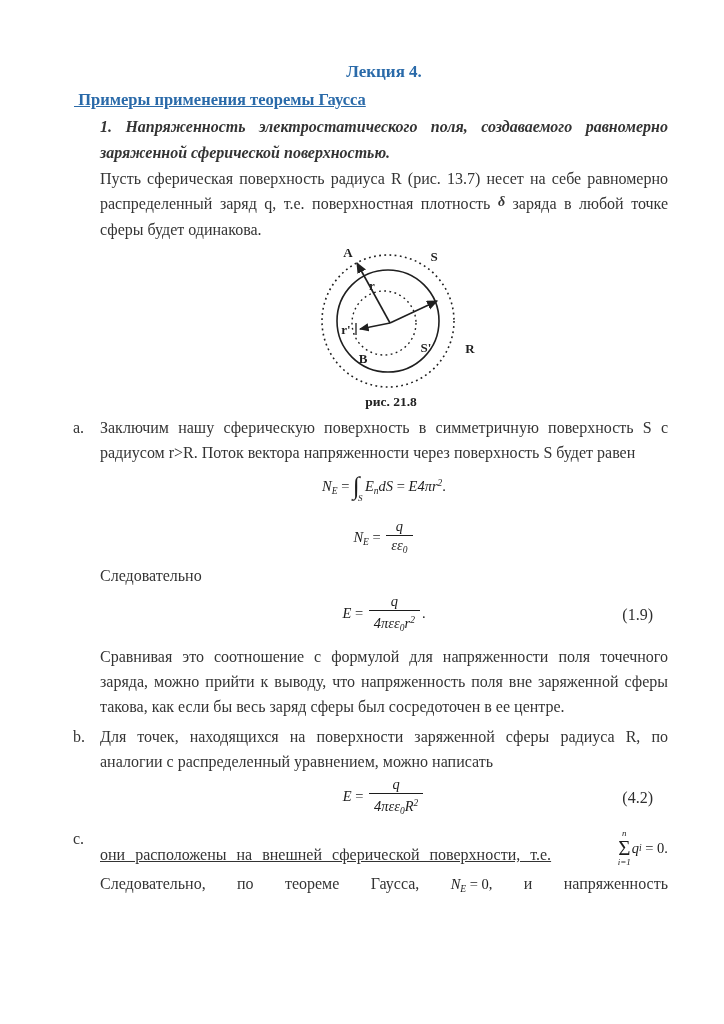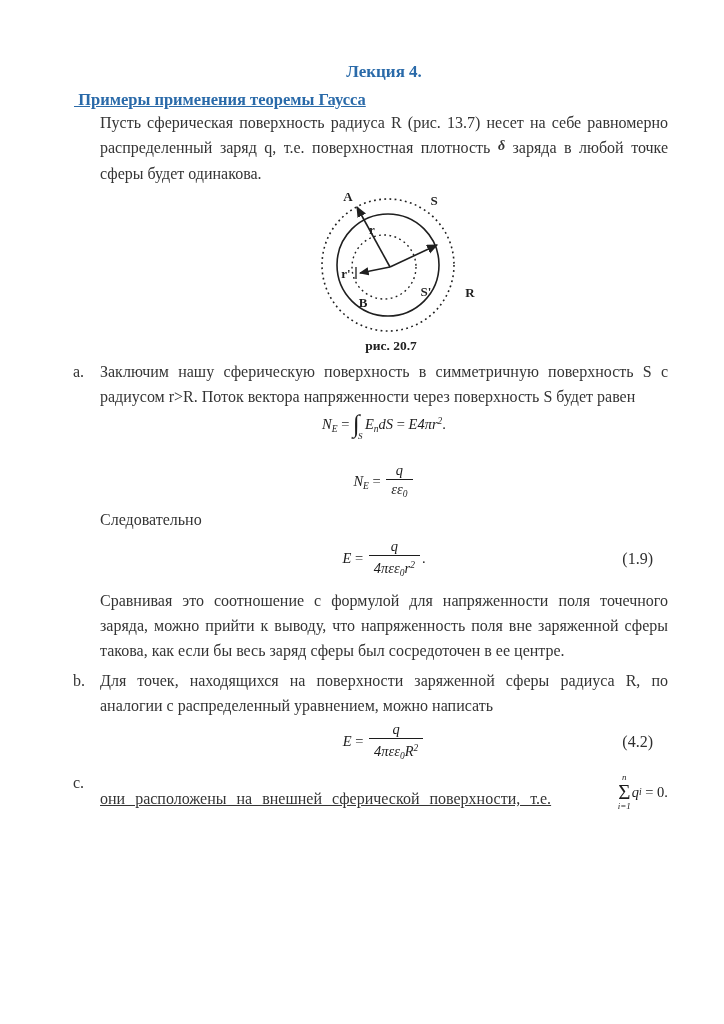--- a/index.html
+++ b/index.html
@@ -19,21 +19,21 @@
   .plain{margin:0;font-size:16px;line-height:24px;}
   .delta{font-style:italic;font-size:14px;position:relative;top:-3px;font-weight:bold;}
   
   .figure{width:250px;margin:3px 0 0 166px;text-align:center;}
   .figure svg{display:block;}
   .caption{font-size:13.5px;font-weight:bold;line-height:16px;margin-top:1px;color:#222;}
   
   .li{position:relative;margin-top:5px;}
   .li .marker{position:absolute;left:-27px;top:0;font-size:16px;line-height:25px;}
   
-  .eqrow{position:relative;display:flex;justify-content:center;align-items:flex-start;}
+  .eqrow{position:relative;display:flex;justify-content:center;align-items:center;}
   .eq{font-style:italic;font-size:14.5px;color:var(--color-formula,#1c1c1c);white-space:nowrap;}
   .eq .rm{font-style:normal;}
   .eq sub{font-size:9.5px;vertical-align:-3px;}
   .eq sup{font-size:9.5px;vertical-align:5px;}
   .frac{display:inline-flex;flex-direction:column;align-items:center;vertical-align:middle;margin:0 2px;}
   .fnum{display:block;padding:0 5px 1px;line-height:15px;}
   .fden{display:block;border-top:1px solid var(--color-formula,#1c1c1c);padding:2px 5px 0;line-height:15px;}
   .intwrap{position:relative;display:inline-block;width:12px;}
   .intg{font-size:25px;font-style:normal;line-height:18px;position:relative;top:3px;}
   .ints{position:absolute;left:5px;top:19px;font-size:9px;}
@@ -61,20 +61,21 @@
 </head>
 <body>
 
 <div class="page">
 
   <div class="title">Лекция 4.</div>
   <div class="subtitle">&nbsp;Примеры применения теоремы Гаусса</div>
 
   <div class="content">
 
+    <p class="sect">1. Напряженность электростатического поля, создаваемого равномерно заряженной сферической поверхностью.</p>
 
     <p class="body"><span>Пусть сферическая поверхность радиуса R (рис. 13.7) несет на себе равномерно распределенный заряд q, т.е. поверхностная плотность</span>
       <span class="delta">δ</span>
       <span>заряда в любой точке сферы будет одинакова.</span></p>
 
     <div class="figure">
       <svg width="250" height="148" viewBox="0 0 250 148">
         <defs>
           <marker id="ah" markerWidth="9" markerHeight="8" refX="6.2" refY="3" orient="auto">
             <path d="M0,0 L7,3 L0,6 Z" fill="#1f1f1f"></path>
@@ -88,21 +89,21 @@
         <line x1="124" y1="78" x2="94" y2="84" stroke="#1f1f1f" stroke-width="1.4" marker-end="url(#ah)"></line>
         <line x1="90" y1="78" x2="90" y2="90" stroke="#1f1f1f" stroke-width="1.3"></line>
         <text x="82" y="12" text-anchor="middle" class="figlabel">A</text>
         <text x="168" y="16" text-anchor="middle" class="figlabel">S</text>
         <text x="106" y="45" text-anchor="middle" class="figlabel">r</text>
         <text x="80" y="89" text-anchor="middle" class="figlabel">r'</text>
         <text x="160" y="107" text-anchor="middle" class="figlabel">S'</text>
         <text x="97" y="118" text-anchor="middle" class="figlabel">B</text>
         <text x="204" y="108" text-anchor="middle" class="figlabel">R</text>
       </svg>
-      <div class="caption">рис. 20.7</div>
+      <div class="caption">рис. 21.8</div>
     </div>
 
     <div class="li">
       <span class="marker">a.</span>
       <p class="body">Заключим нашу сферическую поверхность в симметричную поверхность S с радиусом r&gt;R. Поток вектора напряженности через поверхность S будет равен</p>
     </div>
 
     <div class="eqrow row-f1">
       <span class="eq"><span>N</span><sub>E</sub> <span class="rm">=</span> <span class="intwrap"><span class="intg">∫</span><span class="ints">S</span></span><span>E</span><sub>n</sub><span>dS</span> <span class="rm">=</span> <span>E4πr</span><sup>2</sup><span class="rm">.</span></span>
     </div>
@@ -145,17 +146,26 @@
 
       <div class="sumline">
         <span class="txt">они расположены на внешней сферической поверхности, т.е.</span>
         <span class="sumgrp eq"><span class="sumwrap">
               <span class="sumtop">n</span>
               <span class="sigma">Σ</span>
               <span class="sumbot">i=1</span>
             </span><span>q</span><sub>i</sub>&nbsp;<span class="rm">= 0.</span></span>
       </div>
 
+      <div class="wordline">
+        <span>Следовательно,</span>
+        <span>по</span>
+        <span>теореме</span>
+        <span>Гаусса,</span>
+        <span class="eq"><span>N</span><sub>E</sub> <span class="rm">= 0,</span></span>
+        <span>и</span>
+        <span>напряженность</span>
+      </div>
 
     </div>
 
   </div>
 </div>
 
 </body></html>

